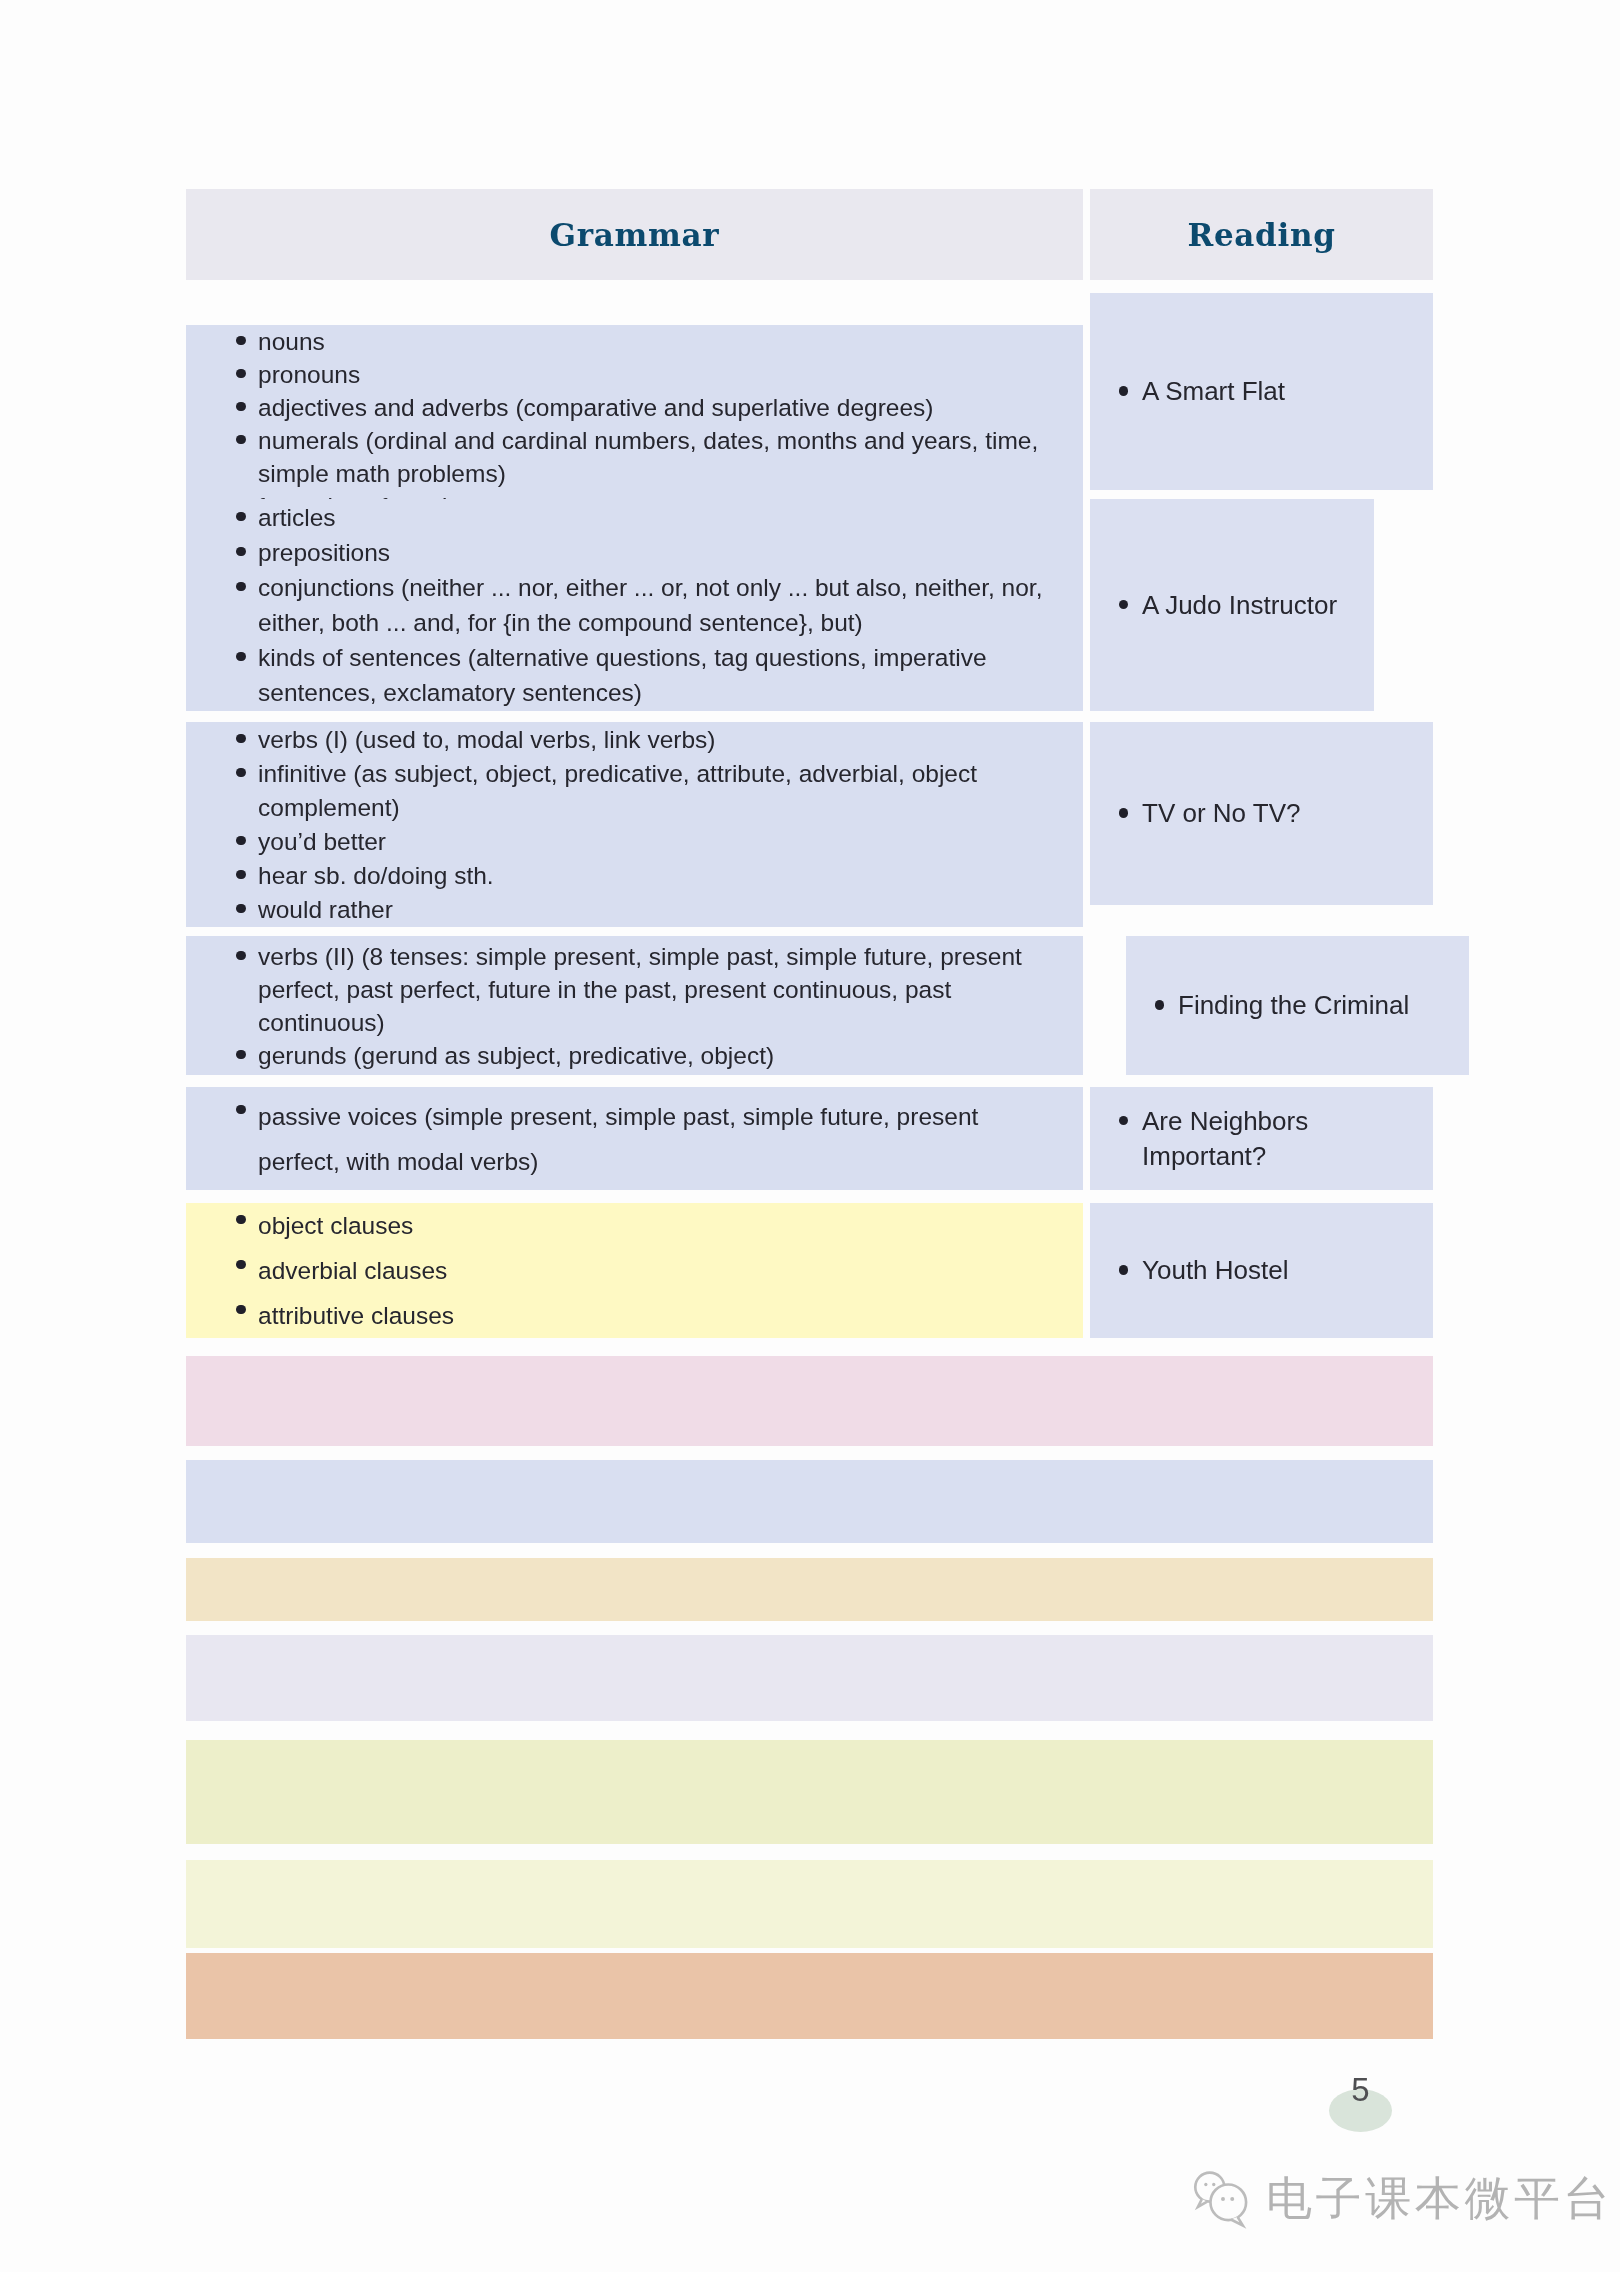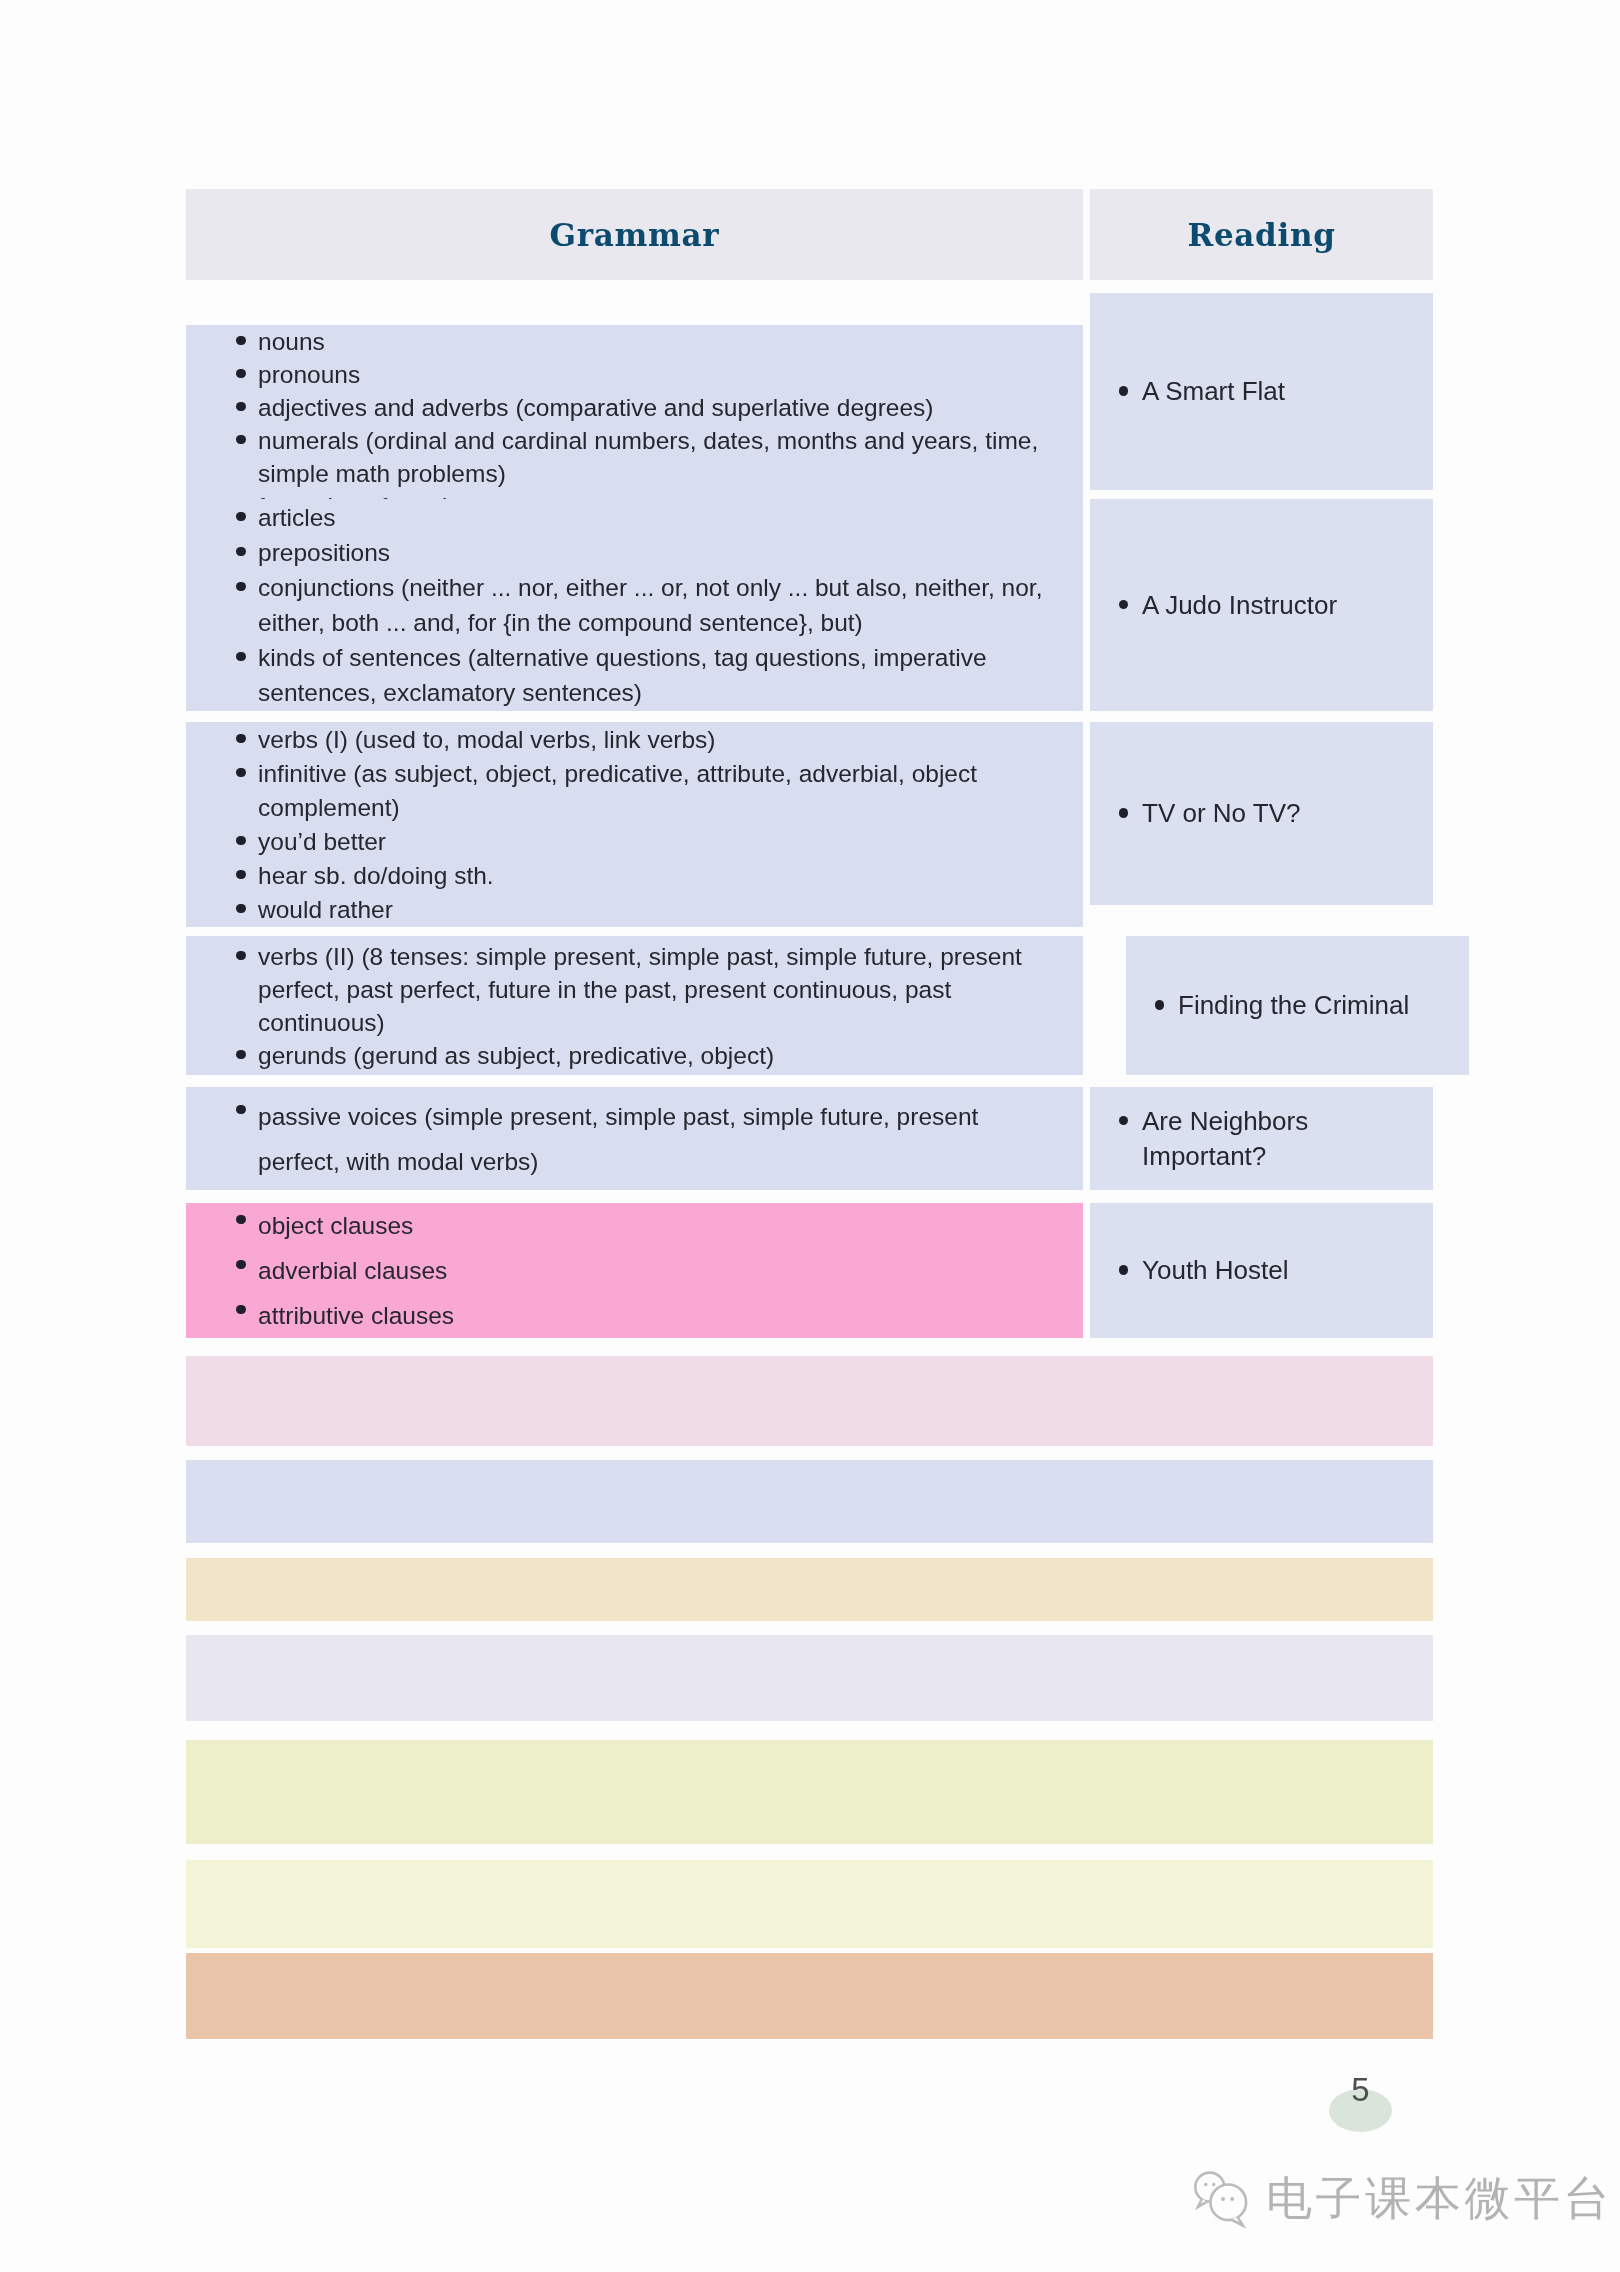--- a/index.html
+++ b/index.html
@@ -98,21 +98,21 @@
         </ul>
       </div>
       <div class="tbl-row-cell" style="left: 186px; top: 499px; width: 897px; height: 212px; background: rgb(216, 222, 240);">
         <ul class="cell-list" style="line-height: 35px;">
           <li>articles</li>
           <li>prepositions</li>
           <li>conjunctions (neither ... nor, either ... or, not only ... but also, neither, nor, either, both ... and, for {in the compound sentence}, but)</li>
           <li>kinds of sentences (alternative questions, tag questions, imperative sentences, exclamatory sentences)</li>
         </ul>
       </div>
-      <div class="tbl-row-cell" style="left: 1090px; top: 499px; width: 343px; height: 212px; background: rgb(219, 224, 241);">
+      <div class="tbl-row-cell" style="left: 1090px; top: 499px; width: 284px; height: 212px; background: rgb(219, 224, 241);">
         <ul class="reading-list">
           <li>A Judo Instructor</li>
         </ul>
       </div>
       <div class="tbl-row-cell" style="left: 186px; top: 722px; width: 897px; height: 205px; background: rgb(216, 222, 240);">
         <ul class="cell-list" style="line-height: 34px;">
           <li>verbs (I) (used to, modal verbs, link verbs)</li>
           <li>infinitive (as subject, object, predicative, attribute, adverbial, object complement)</li>
           <li>you’d better</li>
           <li>hear sb. do/doing sth.</li>
@@ -138,21 +138,21 @@
       <div class="tbl-row-cell" style="left: 186px; top: 1087px; width: 897px; height: 103px; background: rgb(216, 222, 240);">
         <ul class="cell-list" style="line-height: 45px;">
           <li>passive voices (simple present, simple past, simple future, present perfect, with modal verbs)</li>
         </ul>
       </div>
       <div class="tbl-row-cell" style="left: 1090px; top: 1087px; width: 343px; height: 103px; background: rgb(219, 224, 241);">
         <ul class="reading-list">
           <li>Are Neighbors Important?</li>
         </ul>
       </div>
-      <div class="tbl-row-cell" style="left: 186px; top: 1203px; width: 897px; height: 135px; background: #f9a8d4;">
+      <div class="tbl-row-cell" style="left: 186px; top: 1203px; width: 897px; height: 135px; background: #fef9c3;">
         <ul class="cell-list" style="line-height: 45px;">
           <li>object clauses</li>
           <li>adverbial clauses</li>
           <li>attributive clauses</li>
         </ul>
       </div>
       <div class="tbl-row-cell" style="left: 1090px; top: 1203px; width: 343px; height: 135px; background: rgb(219, 224, 241);">
         <ul class="reading-list">
           <li>Youth Hostel</li>
         </ul>

